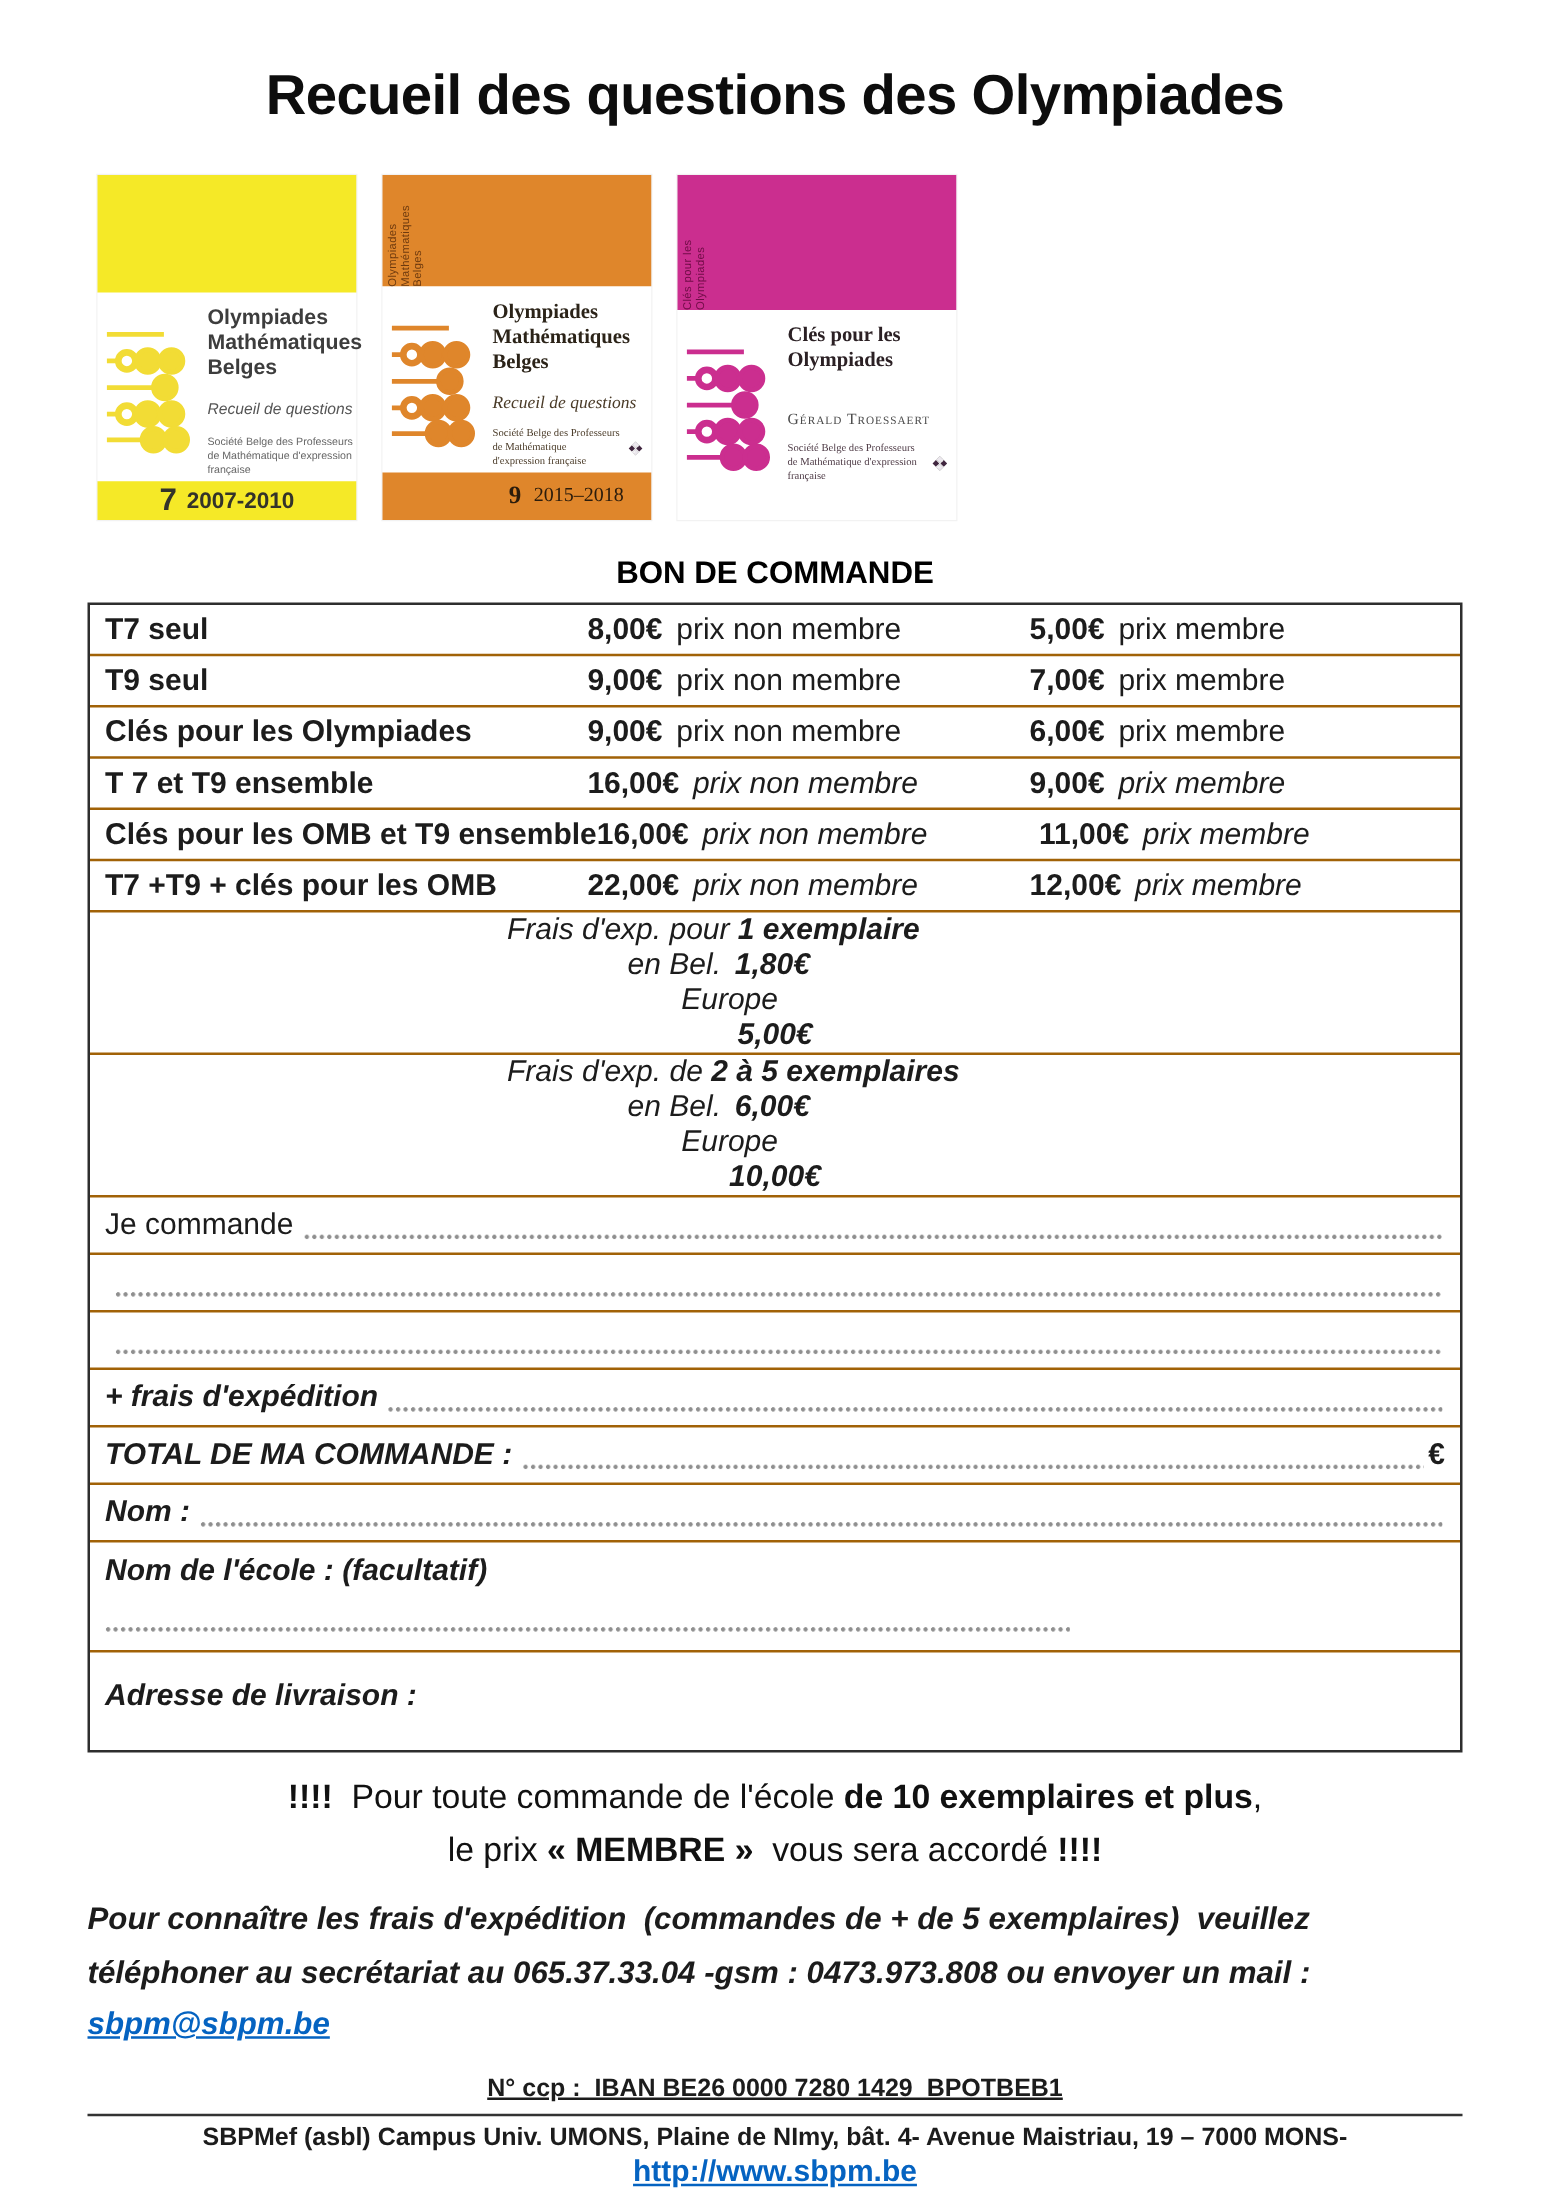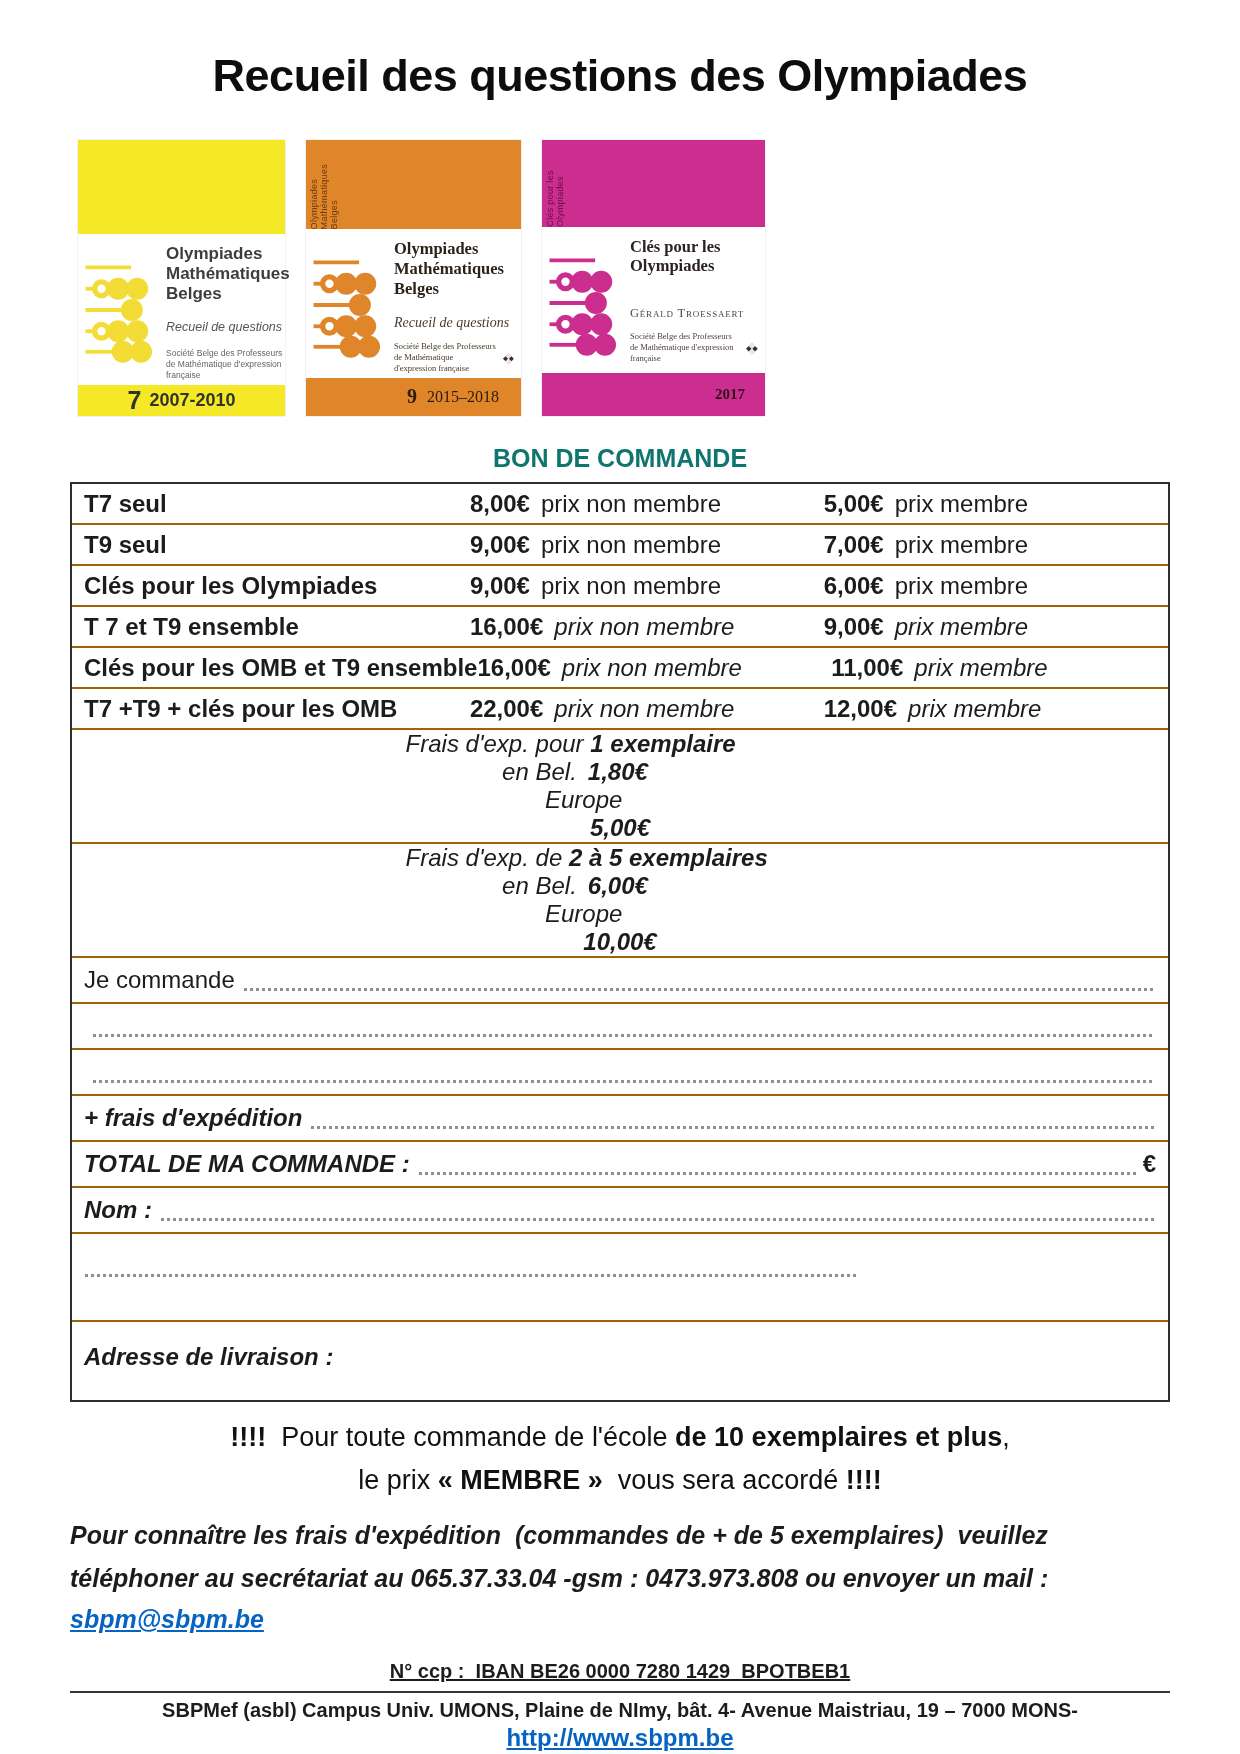--- a/index.html
+++ b/index.html
@@ -47,21 +47,21 @@
   .cover3 .spine { color:#6e0c45; }
   .cover3 .cover-band { height:54px; background:#cb2e8f; padding-right:20px; }
   .cover3 .cover-title { font-weight:700; font-size:16.5px; line-height:1.2; color:#2b2024; }
   .cover3 .author { font-size:12.5px; letter-spacing:0.8px; color:#4a4a4a; margin-top:30px; font-variant:small-caps; }
   .cover3 .cover-pub { font-size:8.5px; color:#4e3b46; margin-top:10px; line-height:1.3; max-width:112px; }
   .cover3 .yrs { font-size:15px; font-weight:700; color:#33101f; }
 
   .pub-row { display:flex; align-items:flex-end; gap:5px; }
 
   
-  .form-heading { text-align:center; font-size:25px; font-weight:800; margin-top:28px; margin-bottom:9px; color:#0f766e; }
+  .form-heading { text-align:center; font-size:25px; font-weight:800; margin-top:28px; margin-bottom:9px; color:#000000; }
 
   .order-table { border:2px solid #2e2e2e; }
   .t-row { display:flex; align-items:center; min-height:41px; padding:0 12px; border-bottom:2px solid #a16207; font-size:24px; }
   .t-row:last-child { border-bottom:none; }
   .lbl { font-weight:700; flex:0 0 auto; min-width:36%; }
   .grp { display:flex; align-items:baseline; gap:11px; flex:0 0 auto; }
   .g1 { min-width:33%; }
   .price { font-weight:700; }
   .it .desc { font-style:italic; }
 
@@ -225,23 +225,20 @@
                 <rect x="7.5" y="20.5" width="11" height="11" fill="#40263f"></rect>
                 <rect x="20.5" y="20.5" width="11" height="11" fill="#ece8ee" stroke="#777" stroke-width="0.6"></rect>
               </g>
               <text x="23" y="15" font-size="8" fill="#ffffff" font-family="Liberation Serif, serif">S</text>
               <text x="28" y="26" font-size="8" fill="#40263f" font-family="Liberation Serif, serif">P</text>
               <text x="12" y="31" font-size="8" fill="#ffffff" font-family="Liberation Serif, serif">M</text>
             </svg>
           </div>
         </div>
       </div>
-      <div class="cover-band">
-        <span class="yrs">2017</span>
-      </div>
     </div>
   </div>
 
   
   <div class="form-heading">BON DE COMMANDE</div>
 
   <div class="order-table">
 
     <div class="t-row">
       <span class="lbl">T7 seul</span>
@@ -358,20 +355,21 @@
       <span class="dots"></span>
       <span class="cur">€</span>
     </div>
 
     <div class="t-row form">
       <span class="bi">Nom :</span>
       <span class="dots"></span>
     </div>
 
     <div class="t-row form school">
+      <div class="bi">Nom de l'école : (facultatif)</div>
       <div class="school-dots"></div>
     </div>
 
     <div class="t-row form delivery">
       <span class="bi">Adresse de livraison :</span>
     </div>
   </div>
 
   
   <div class="note1"><span class="b">!!!!</span><span>  Pour toute commande de l'école </span><span class="b">de 10 exemplaires et plus</span><span>,</span></div>

